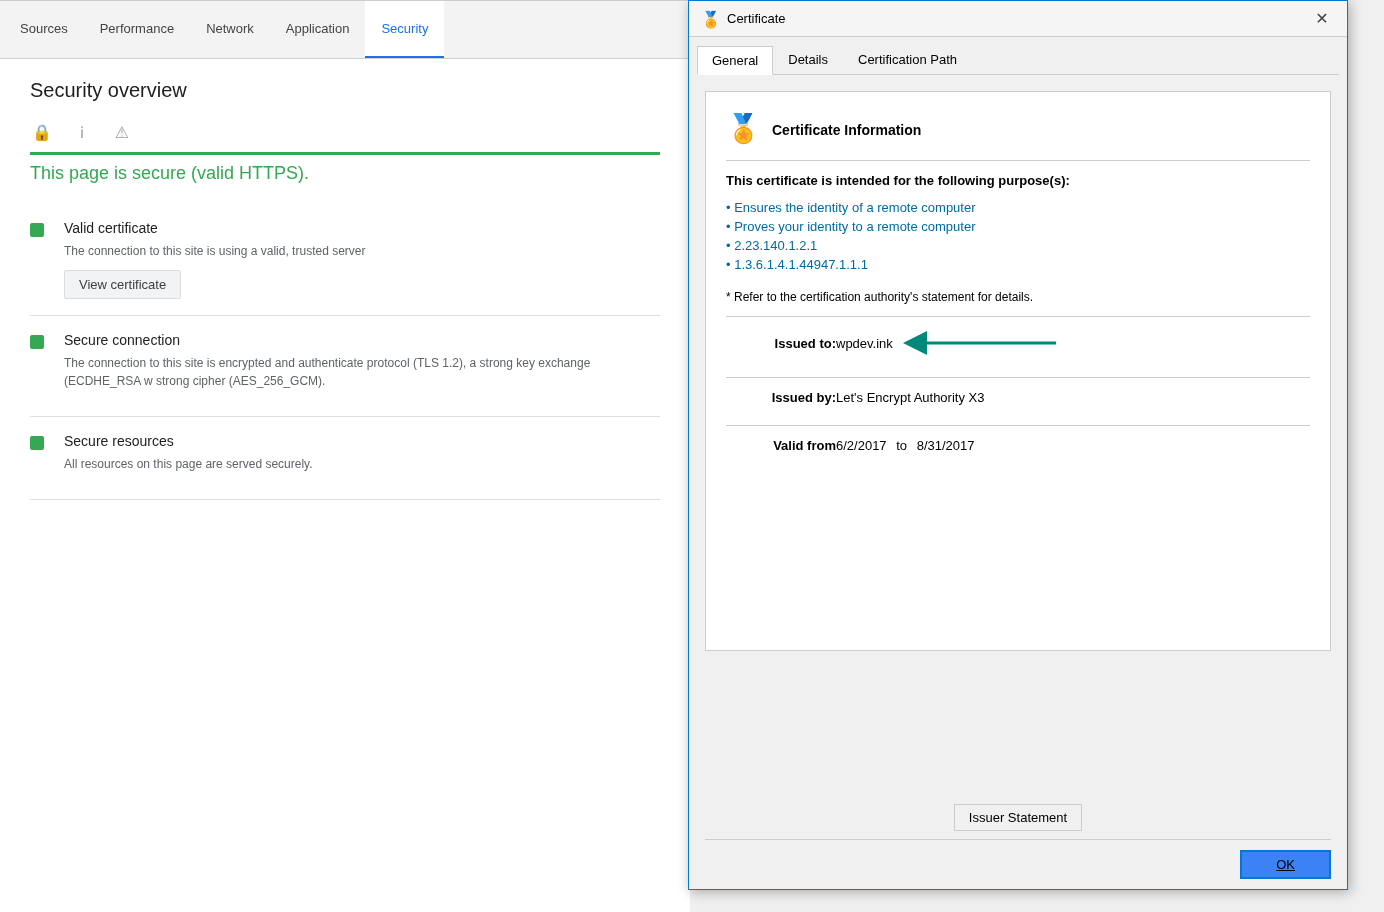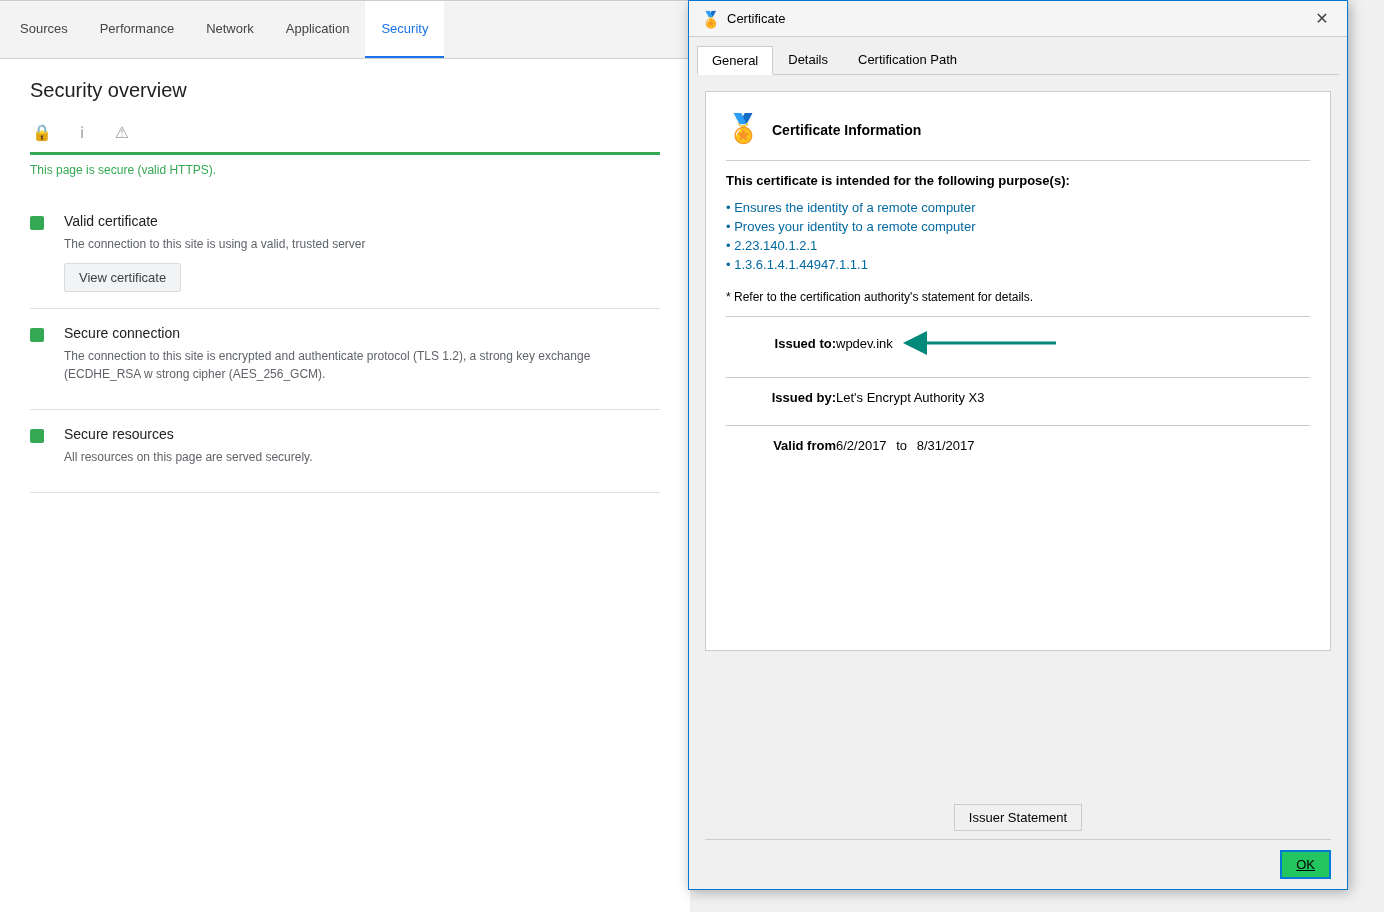--- a/index.html
+++ b/index.html
@@ -79,21 +79,21 @@
 
     .green-line {
       width: 100%;
       height: 3px;
       background: #34a853;
       margin: 8px 0;
     }
 
     .secure-message {
       color: #34a853;
-      font-size: 12px;
+      font-size: 18px;
       margin: 8px 0 20px 0;
     }
 
     .section-row {
       display: flex;
       align-items: flex-start;
       padding: 16px 0;
       border-bottom: 1px solid #e0e0e0;
     }
 
@@ -331,23 +331,23 @@
     .issuer-stmt-btn {
       background: #f0f0f0;
       border: 1px solid #ccc;
       padding: 5px 14px;
       font-size: 13px;
       cursor: pointer;
       color: #000;
     }
 
     .ok-btn {
-      background: #22c55e;
+      background: #3b82f6;
       border: 2px solid #0078d4;
-      padding: 5px 14px;
+      padding: 5px 34px;
       font-size: 13px;
       cursor: pointer;
       color: #000;
       text-decoration: underline;
     }
 
     
     .teal-arrow {
       display: inline-block;
       vertical-align: middle;

